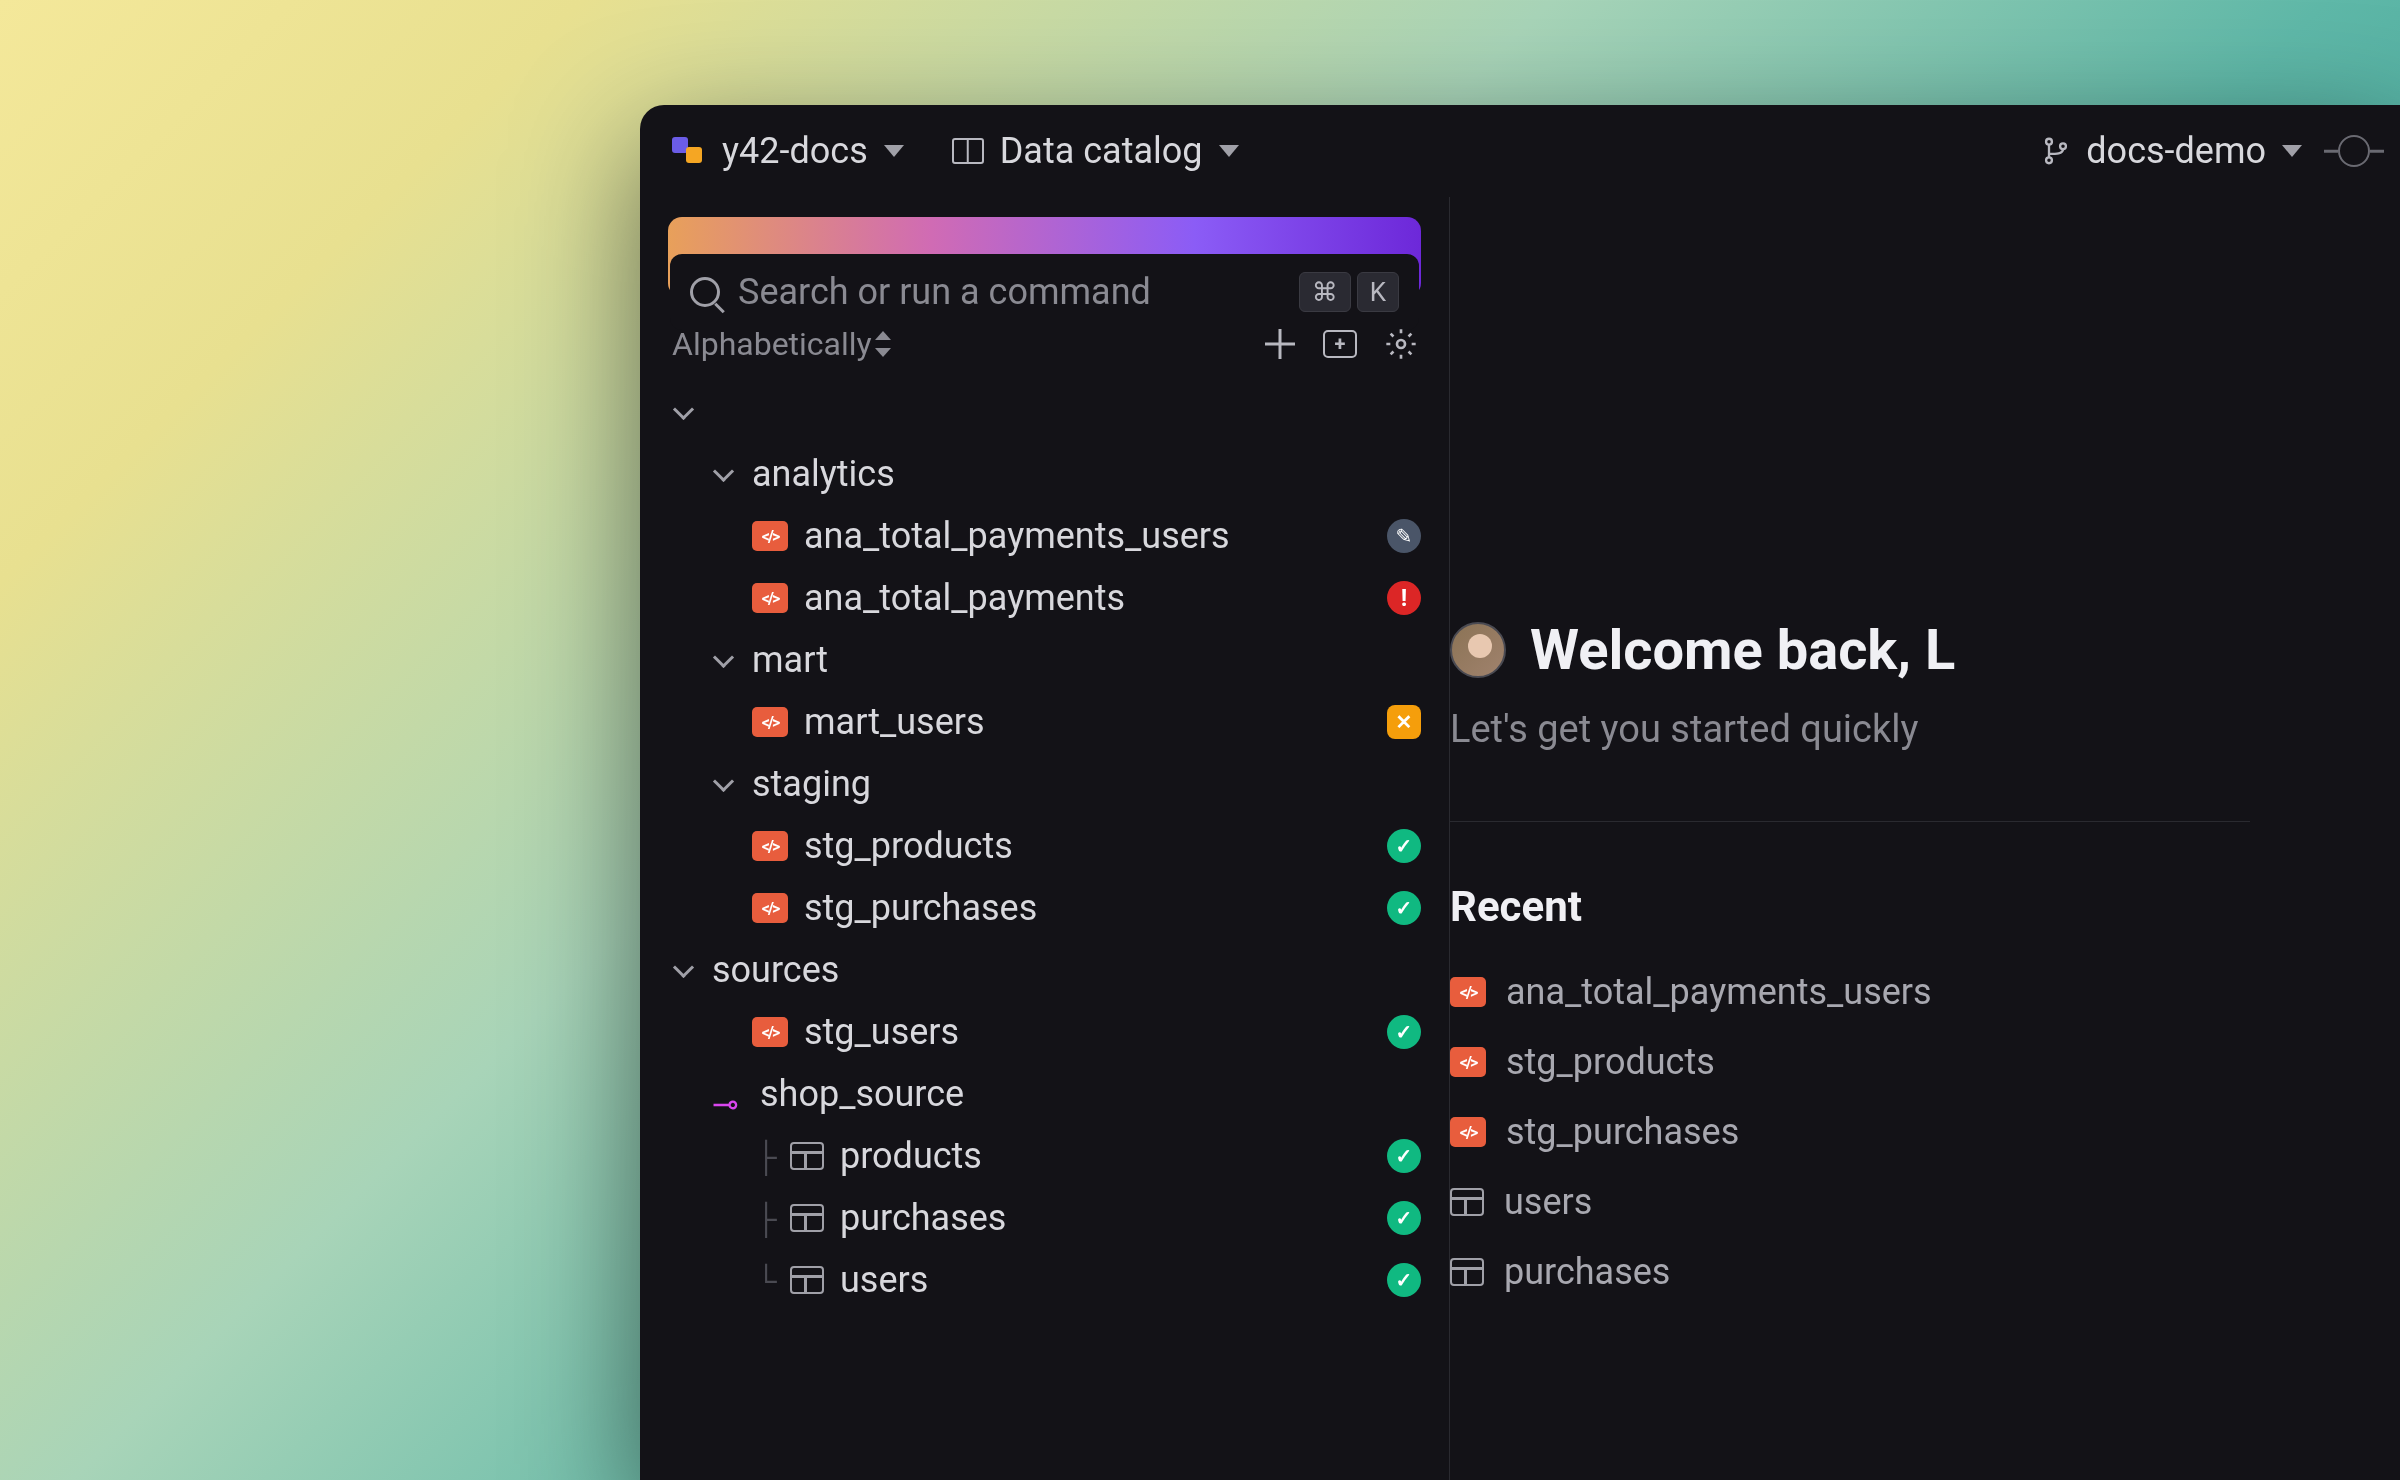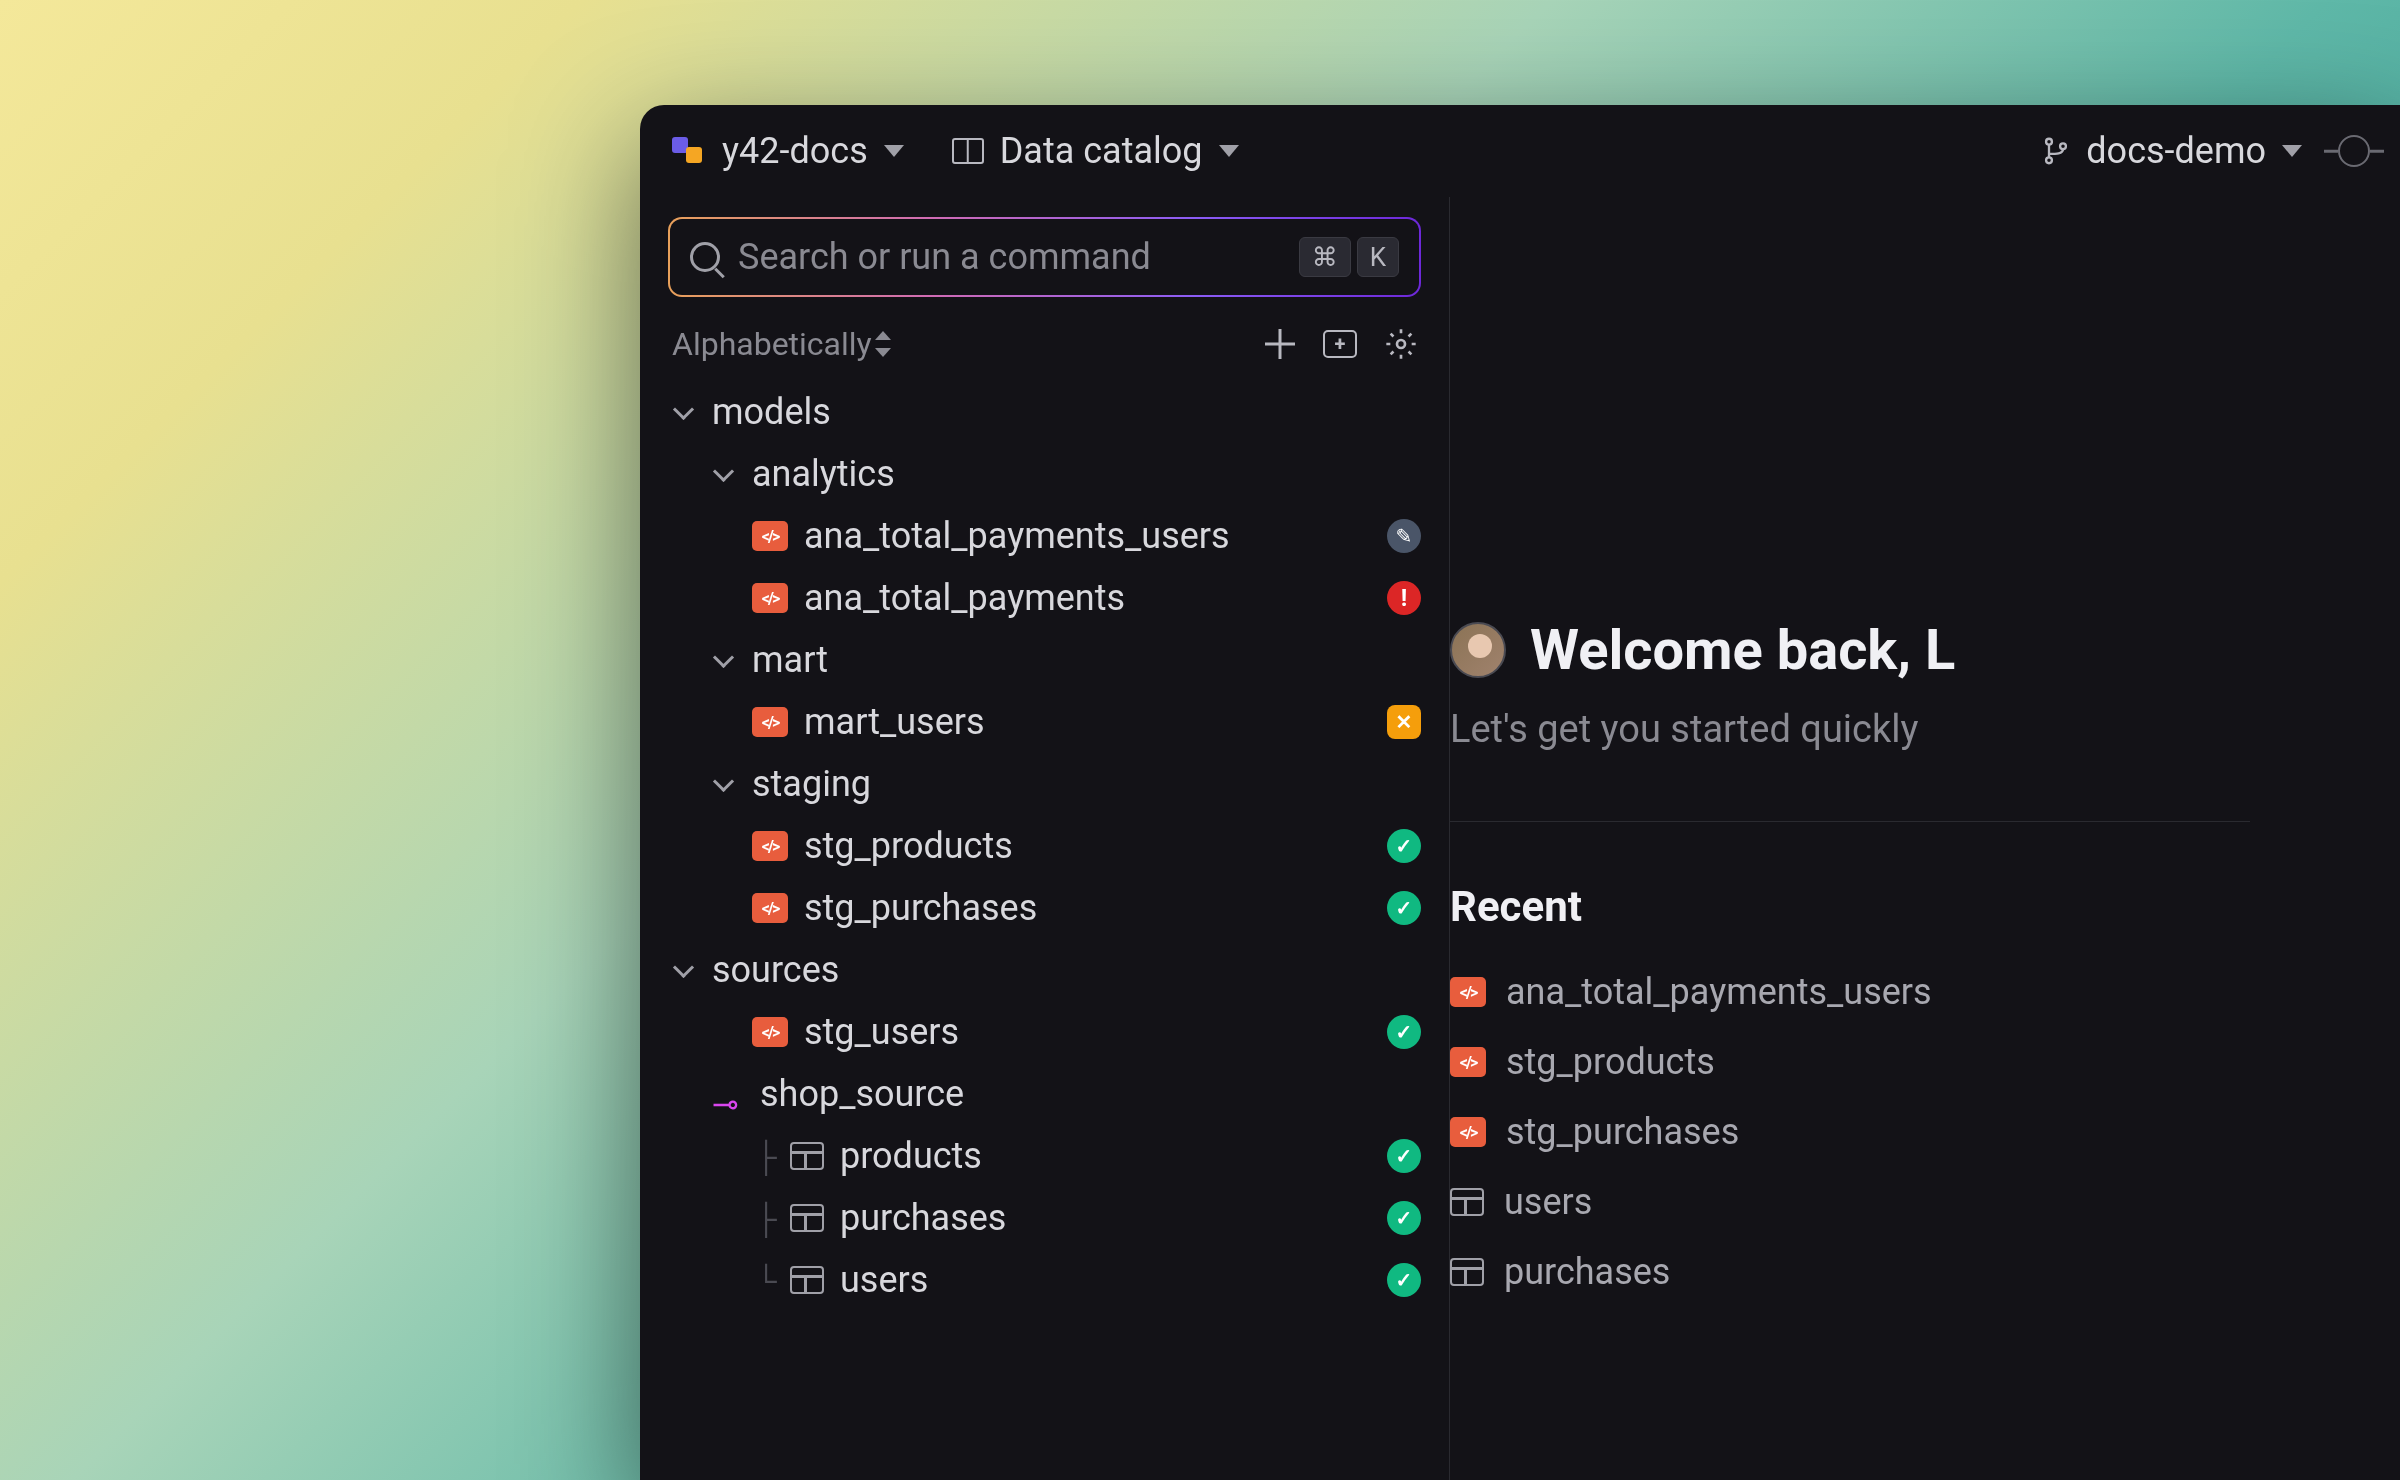--- a/index.html
+++ b/index.html
@@ -138,20 +138,21 @@
 }
 .search-inner {
   width: 100%;
   height: 100%;
   background: #131217;
   border-radius: 12px;
   display: flex;
   align-items: center;
   padding: 0 20px;
   gap: 18px;
+  margin-top: 35px;
 }
 .search-icon {
   width: 30px;
   height: 30px;
   border: 3px solid #a0a0a8;
   border-radius: 50%;
   position: relative;
 }
 .search-icon::after {
   content: "";
@@ -552,21 +553,20 @@
           <svg class="gear-icon" viewBox="0 0 24 24" fill="none" stroke="currentColor" stroke-width="2">
             <circle cx="12" cy="12" r="3"></circle>
             <path d="M12 1v3m0 16v3M4.22 4.22l2.12 2.12m11.32 11.32l2.12 2.12M1 12h3m16 0h3M4.22 19.78l2.12-2.12m11.32-11.32l2.12-2.12"></path>
           </svg>
         </div>
       </div>
 
       <div class="tree">
         <div class="tree-row indent-0">
           <span class="chevron"></span>
-          <span class="tree-label">models</span>
         </div>
         <div class="tree-row indent-1">
           <span class="chevron"></span>
           <span class="tree-label">analytics</span>
         </div>
         <div class="tree-row indent-2">
           <span class="model-icon"></span>
           <span class="tree-label">ana_total_payments_users</span>
           <span class="status-badge status-edit"></span>
         </div>

